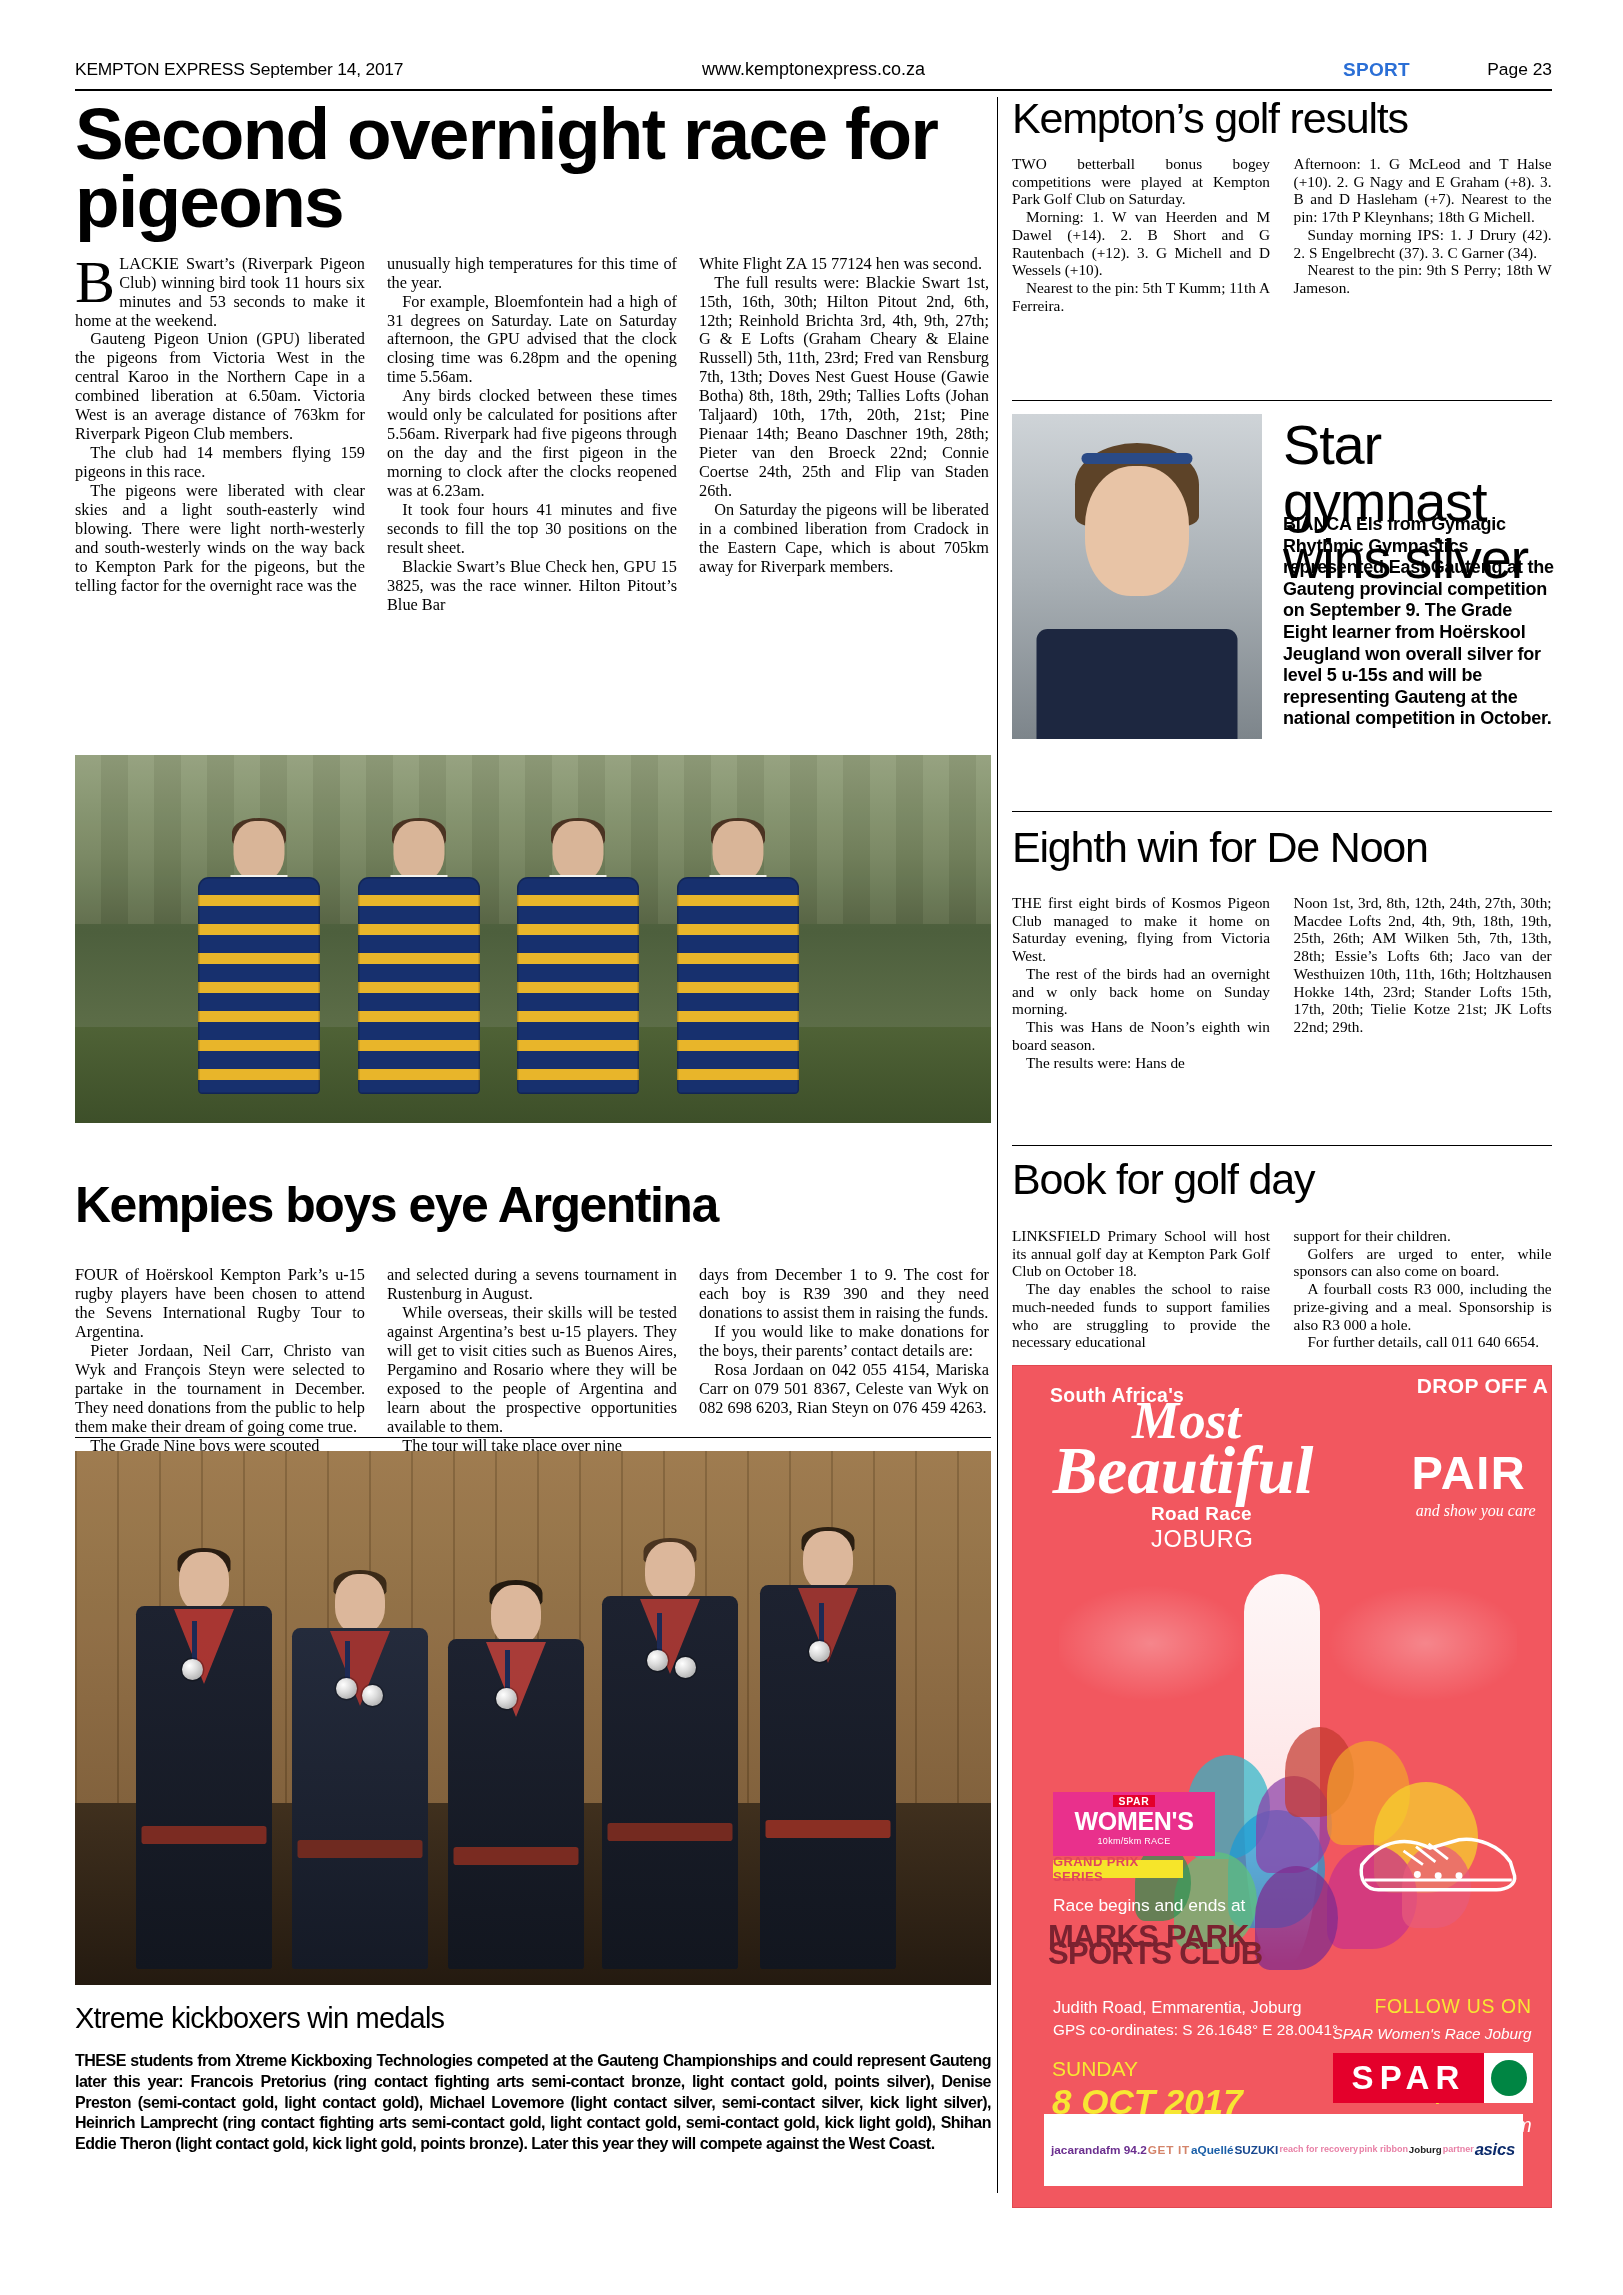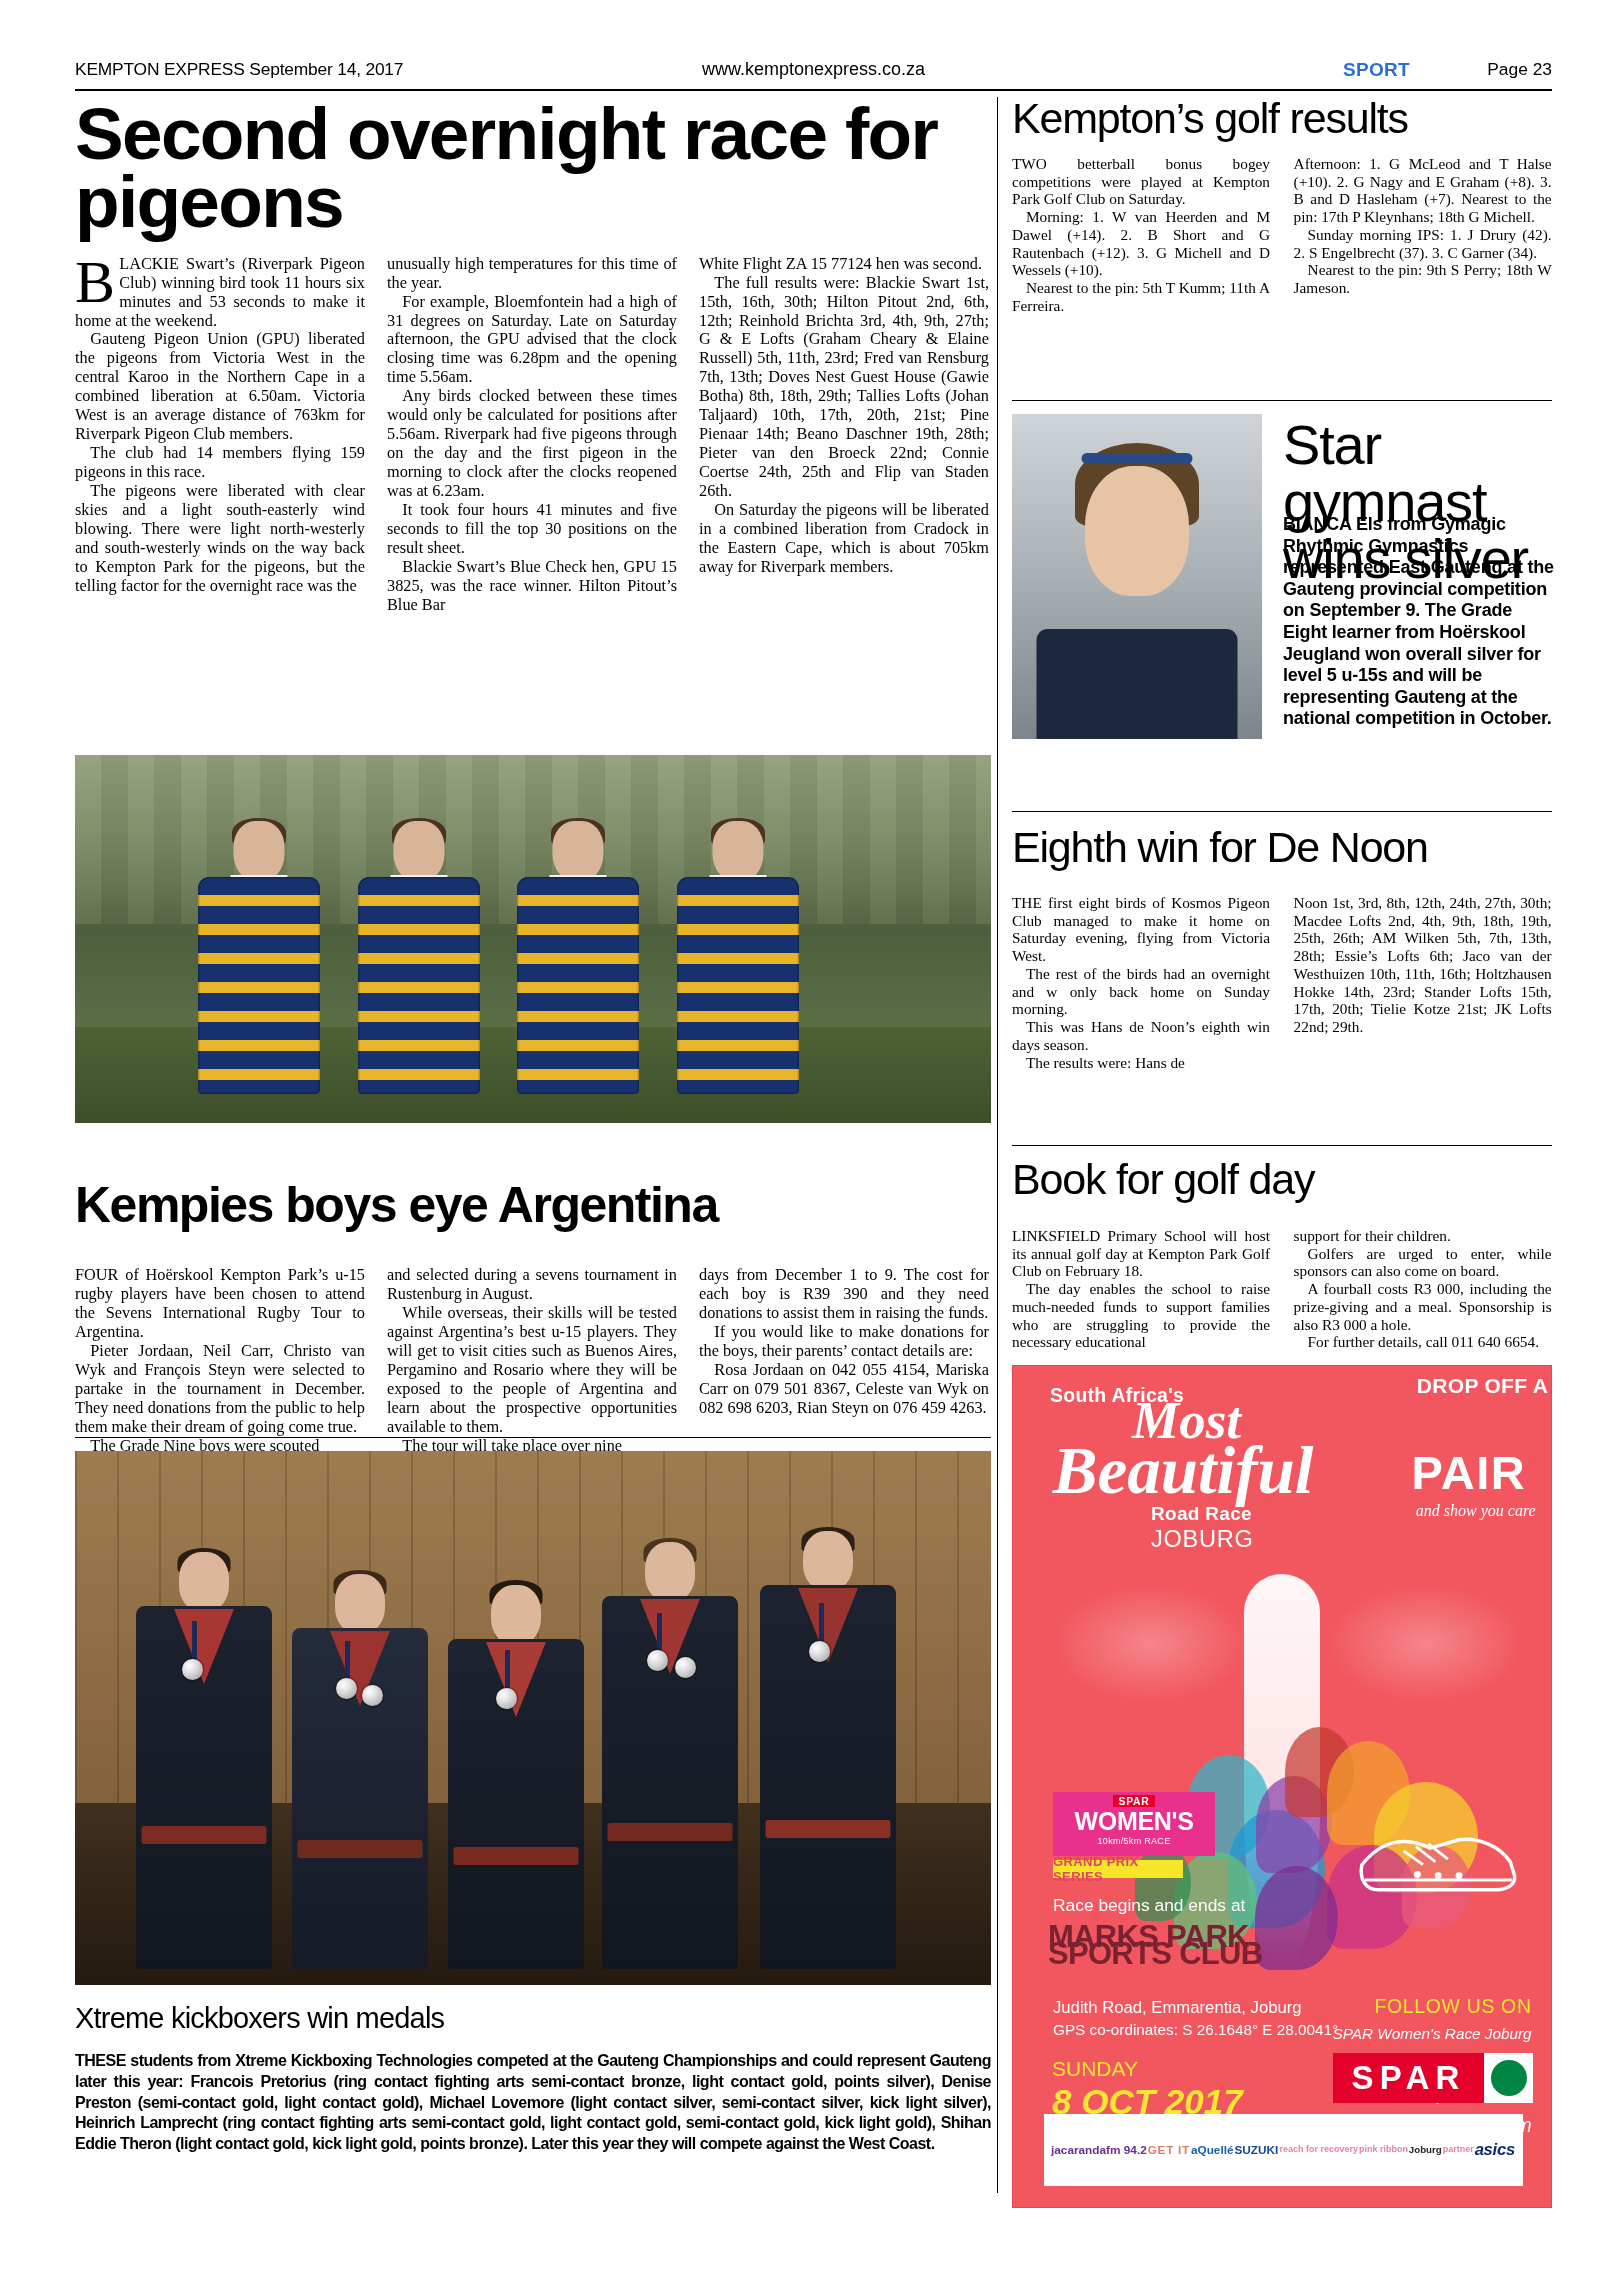--- a/index.html
+++ b/index.html
@@ -604,37 +604,37 @@
   <div style="position:absolute; left:1012px; top:811px; width:540px;">
       <hr class="thin">
     </div>
 
   <h2 class="headline" style="position:absolute; left:1012px; top:826px; width:548px;">Eighth win for De Noon</h2>
 
   <div style="position:absolute; left:1012px; top:894px; width:540px; display:flex; gap:23.6px;">
     <div style="width:258px;" class="bodytext-sm">
       <p class="first">THE first eight birds of Kosmos Pigeon Club managed to make it home on Saturday evening, flying from Victoria West.</p>
       <p>The rest of the birds had an overnight and w only back home on Sunday morning.</p>
-      <p>This was Hans de Noon’s eighth win days season.</p>
+      <p>This was Hans de Noon’s eighth win board season.</p>
       <p>The results were: Hans de</p>
     </div>
     <div style="width:258px;" class="bodytext-sm">
       <p class="first">Noon 1st, 3rd, 8th, 12th, 24th, 27th, 30th; Macdee Lofts 2nd, 4th, 9th, 18th, 19th, 25th, 26th; AM Wilken 5th, 7th, 13th, 28th; Essie’s Lofts 6th; Jaco van der Westhuizen 10th, 11th, 16th; Holtzhausen Hokke 14th, 23rd; Stander Lofts 15th, 17th, 20th; Tielie Kotze 21st; JK Lofts 22nd; 29th.</p>
     </div>
   </div>
 
   <div style="position:absolute; left:1012px; top:1145px; width:540px;">
       <hr class="thin">
     </div>
 
   <h2 class="headline" style="position:absolute; left:1012px; top:1158px; width:548px;">Book for golf day</h2>
 
   <div style="position:absolute; left:1012px; top:1227px; width:540px; display:flex; gap:23.6px;">
     <div style="width:258px;" class="bodytext-sm">
-      <p class="first">LINKSFIELD Primary School will host its annual golf day at Kempton Park Golf Club on February 18.</p>
+      <p class="first">LINKSFIELD Primary School will host its annual golf day at Kempton Park Golf Club on October 18.</p>
       <p>The day enables the school to raise much-needed funds to support families who are struggling to provide the necessary educational</p>
     </div>
     <div style="width:258px;" class="bodytext-sm">
       <p class="first">support for their children.</p>
       <p>Golfers are urged to enter, while sponsors can also come on board.</p>
       <p>A fourball costs R3 000, including the prize-giving and a meal. Sponsorship is also R3 000 a hole.</p>
       <p>For further details, call 011 640 6654.</p>
     </div>
   </div>
 

